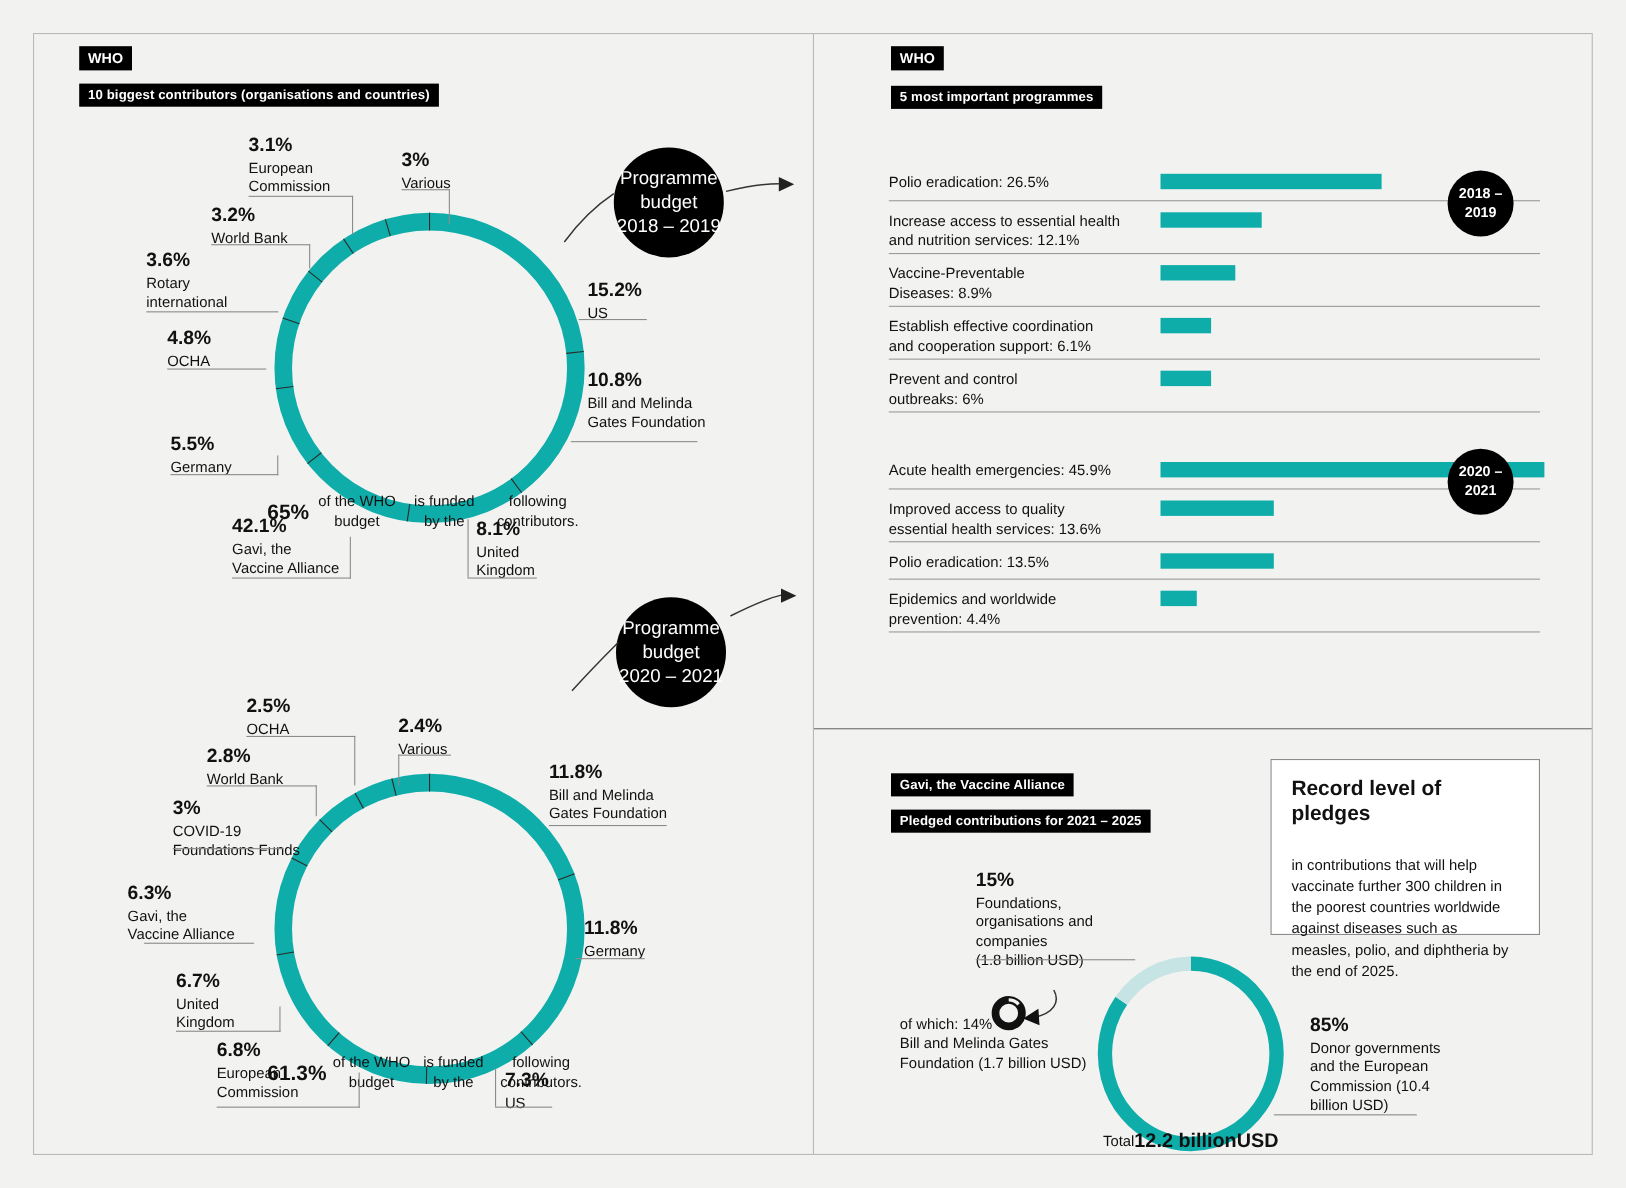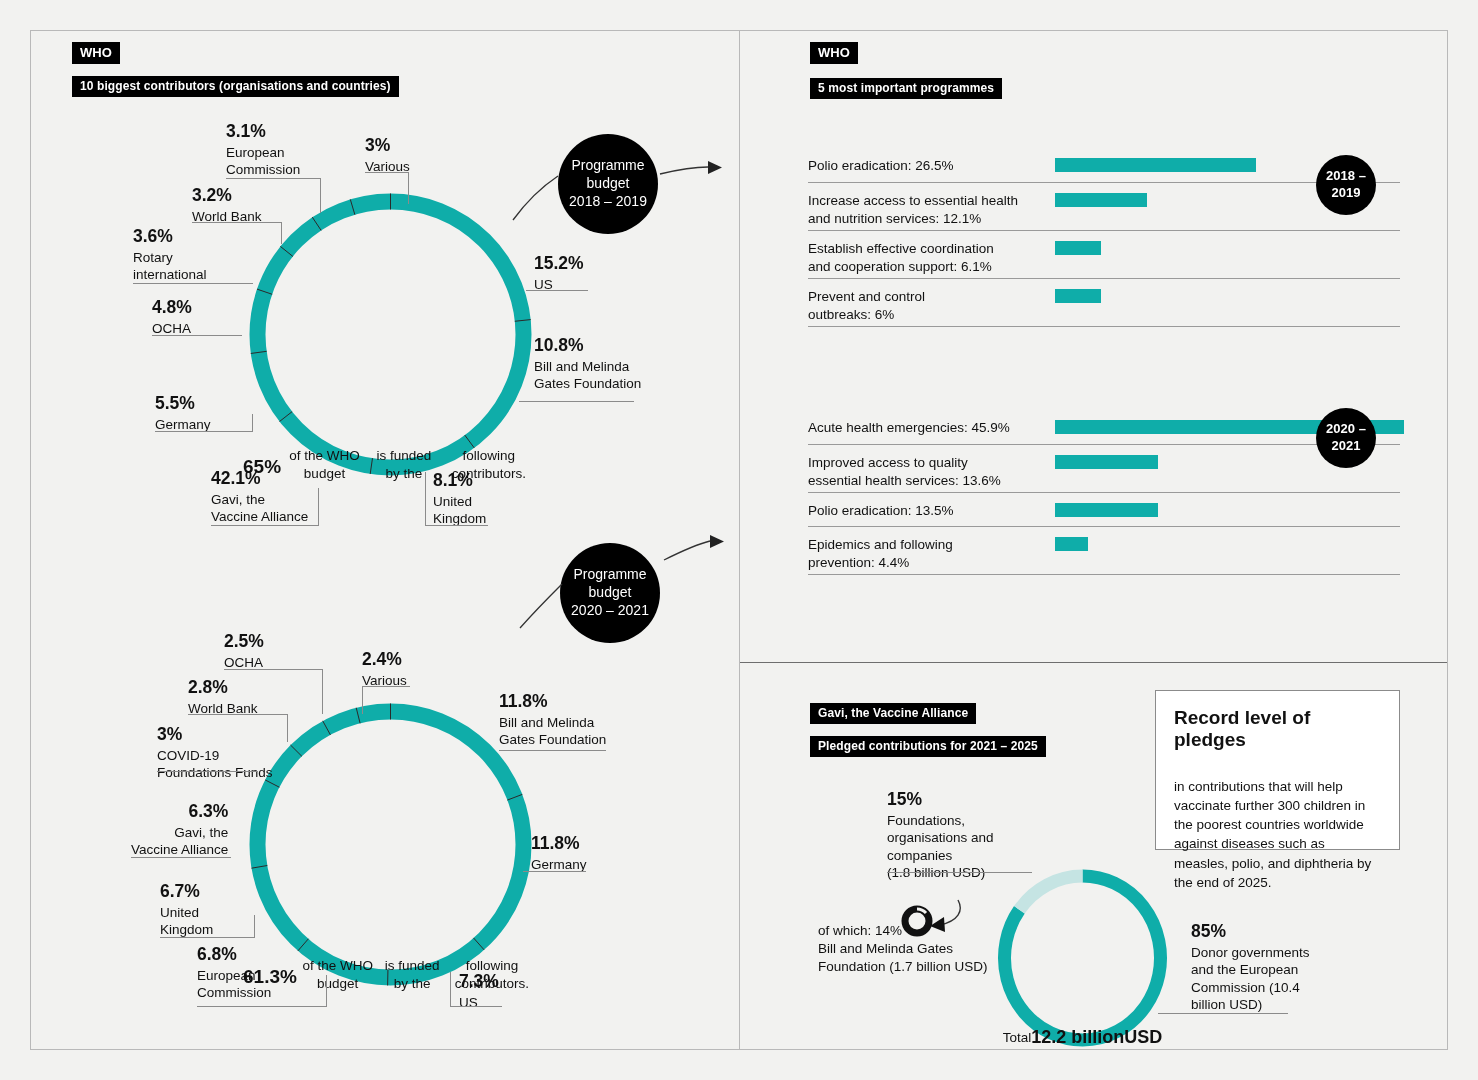--- a/index.html
+++ b/index.html
@@ -51,21 +51,21 @@
   .lbl { position: absolute; font-size: 13.5px; line-height: 1.3; white-space: nowrap; }
   .lbl .pct { font-size: 17.5px; font-weight: 700; display: block; margin-bottom: 1px; }
   .rule { position: absolute; background: #8b8b8b; }
   .rule.h { height: 1px; }
   .rule.v { width: 1px; }
 
   
   .badge {
     position: absolute; border-radius: 50%; background: #000; color: #fff;
     display: flex; align-items: center; justify-content: center; text-align: center;
-    font-size: 14px; line-height: 1.28;
+    font-size: 17px; line-height: 1.28;
   }
   .badge.small { font-size: 13px; font-weight: 600; }
 
   
   .bargroup { position: absolute; }
   .barrow { position: relative; border-top: 1px solid #9a9a9a; }
   .barrow:first-child { border-top: none; }
   .barlabel {
     position: absolute; left: 0; top: 9px;
     font-size: 13.5px; line-height: 1.32; width: 250px;
@@ -260,21 +260,21 @@
   <div class="rule h" style="left:188px; top:714px; width:100px;"></div>
   <div class="rule v" style="left:287px; top:714px; height:28px;"></div>
 
   <div class="lbl" style="left:157px; top:723px;">
     <span class="pct">3%</span>
     <span>COVID-19</span><br>
     <span>Foundations Funds</span>
   </div>
   <div class="rule h" style="left:157px; top:771px; width:101px;"></div>
 
-  <div class="lbl" style="left:131px; top:800px;text-align:right;">
+  <div class="lbl" style="left:116px; top:800px;">
     <span class="pct">6.3%</span>
     <span>Gavi, the</span><br>
     <span>Vaccine Alliance</span>
   </div>
   <div class="rule h" style="left:131px; top:857px; width:100px;"></div>
 
   <div class="lbl" style="left:160px; top:880px;">
     <span class="pct">6.7%</span>
     <span>United</span><br>
     <span>Kingdom</span>
@@ -316,20 +316,24 @@
   <div class="bargroup" id="bars2018" style="left:808px; top:148px; width:592px;">
       <div class="barrow" style="height: 34px;">
         <div class="barlabel"><span>Polio eradication: 26.5%</span></div>
         <div class="bar" style="width: 201.4px;"></div>
       </div>
       <div class="barrow" style="height: 48px;">
         <div class="barlabel"><span>Increase access to essential health</span><br><span>and nutrition services: 12.1%</span></div>
         <div class="bar" style="width: 91.96px;"></div>
       </div>
       <div class="barrow" style="height: 48px;">
+        <div class="barlabel"><span>Vaccine-Preventable</span><br><span>Diseases: 8.9%</span></div>
+        <div class="bar" style="width: 67.64px;"></div>
+      </div>
+      <div class="barrow" style="height: 48px;">
         <div class="barlabel"><span>Establish effective coordination</span><br><span>and cooperation support: 6.1%</span></div>
         <div class="bar" style="width: 46.36px;"></div>
       </div>
       <div class="barrow" style="height: 48px;">
         <div class="barlabel"><span>Prevent and control</span><br><span>outbreaks: 6%</span></div>
         <div class="bar" style="width: 45.6px;"></div>
       </div>
       <div class="barbottom"></div>
     </div>
   <div class="badge small" style="left:1316px; top:155px; width:60px; height:60px;">
@@ -346,21 +350,21 @@
       </div>
       <div class="barrow" style="height: 48px;">
         <div class="barlabel"><span>Improved access to quality</span><br><span>essential health services: 13.6%</span></div>
         <div class="bar" style="width: 103.36px;"></div>
       </div>
       <div class="barrow" style="height: 34px;">
         <div class="barlabel"><span>Polio eradication: 13.5%</span></div>
         <div class="bar" style="width: 102.6px;"></div>
       </div>
       <div class="barrow" style="height: 48px;">
-        <div class="barlabel"><span>Epidemics and following</span><br><span>prevention: 4.4%</span></div>
+        <div class="barlabel"><span>Epidemics and worldwide</span><br><span>prevention: 4.4%</span></div>
         <div class="bar" style="width: 33.44px;"></div>
       </div>
       <div class="barbottom"></div>
     </div>
   <div class="badge small" style="left:1316px; top:408px; width:60px; height:60px;">
     <div>
       <span>2020 –</span><br>
       <span>2021</span>
     </div>
   </div>

